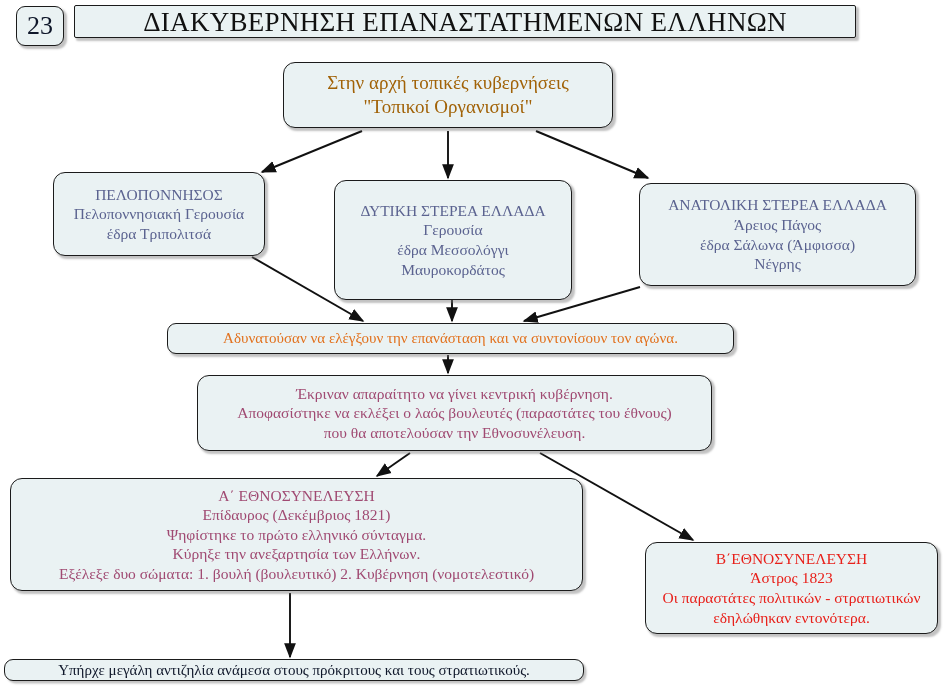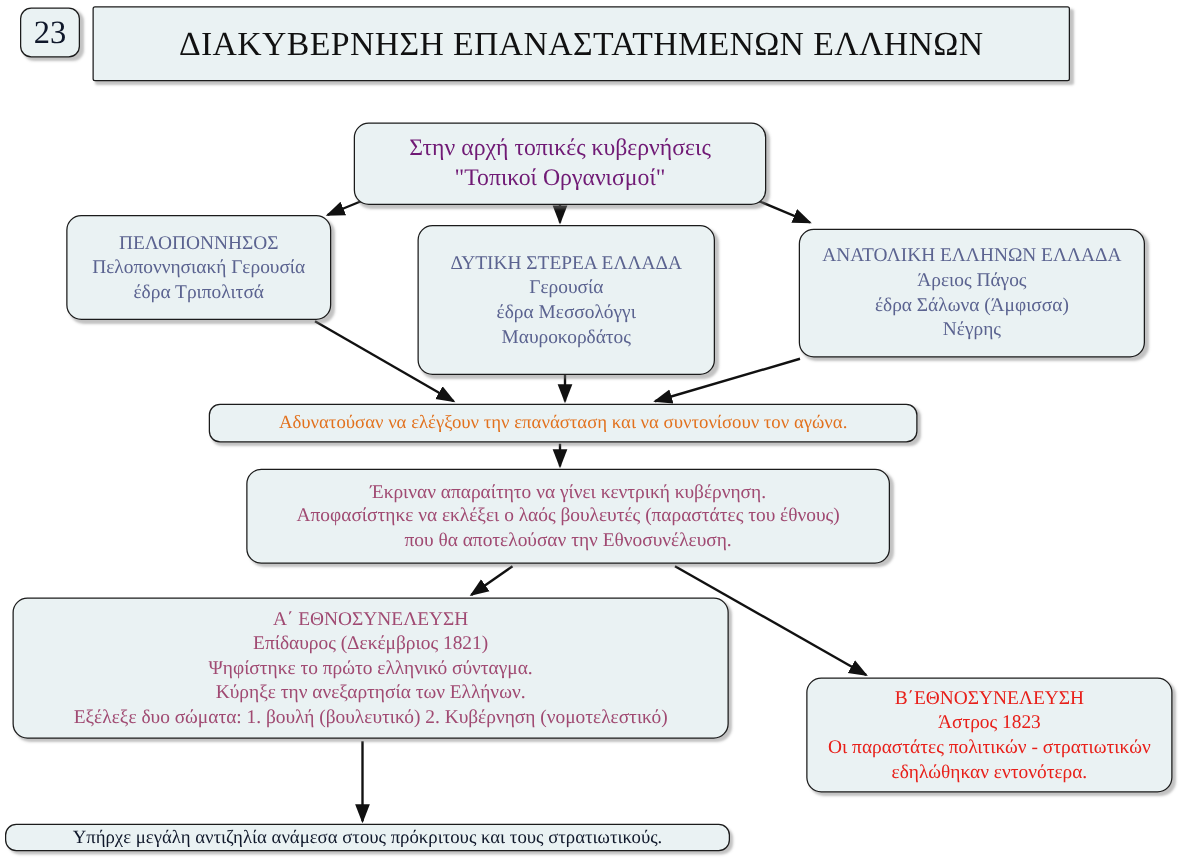--- a/index.html
+++ b/index.html
@@ -45,34 +45,33 @@
     left: 16px; top: 6px;
     width: 48px; height: 40px;
     border-radius: 9px;
     font-size: 26px;
     color: #0f172a;
   }
 
   
   #title-banner {
     left: 74px; top: 5px;
-    width: 782px; height: 60px;
+    width: 782px; height: 33px;
     border-radius: 2px;
     font-size: 27px;
     color: #111111;
     letter-spacing: 0.3px;
   }
 
   
   #box-local-gov {
     left: 283px; top: 62px;
     width: 330px; height: 66px;
     font-size: 19px;
-    color: #701a75;
-    margin-top: 36px;
+    color: #a16207;
   }
 
   
   .regional { color: #5b6390; }
   #box-peloponnese {
     left: 53px; top: 172px;
     width: 212px; height: 84px;
     font-size: 15.5px;
   }
   #box-west {
@@ -179,21 +178,21 @@
 </div>
 
 <div class="box regional" id="box-west">
   <span class="ln head">ΔΥΤΙΚΗ ΣΤΕΡΕΑ ΕΛΛΑΔΑ</span>
   <span class="ln">Γερουσία</span>
   <span class="ln">έδρα Μεσσολόγγι</span>
   <span class="ln">Μαυροκορδάτος</span>
 </div>
 
 <div class="box regional" id="box-east">
-  <span class="ln head">ΑΝΑΤΟΛΙΚΗ ΕΛΛΗΝΩΝ ΕΛΛΑΔΑ</span>
+  <span class="ln head">ΑΝΑΤΟΛΙΚΗ ΣΤΕΡΕΑ ΕΛΛΑΔΑ</span>
   <span class="ln">Άρειος Πάγος</span>
   <span class="ln">έδρα Σάλωνα (Άμφισσα)</span>
   <span class="ln">Νέγρης</span>
 </div>
 
 <div class="box" id="box-unable">
   <span class="ln">Αδυνατούσαν να ελέγξουν την επανάσταση και να συντονίσουν τον αγώνα.</span>
 </div>
 
 <div class="box" id="box-central">

